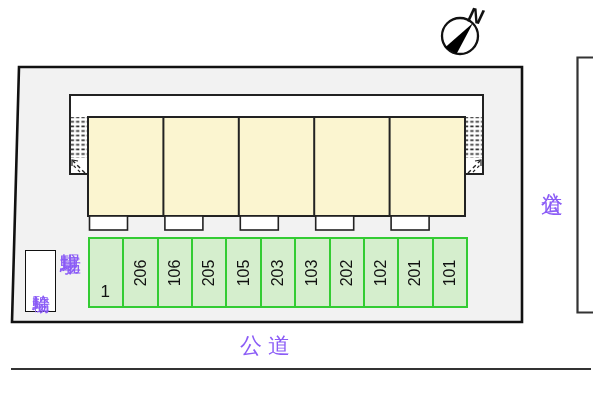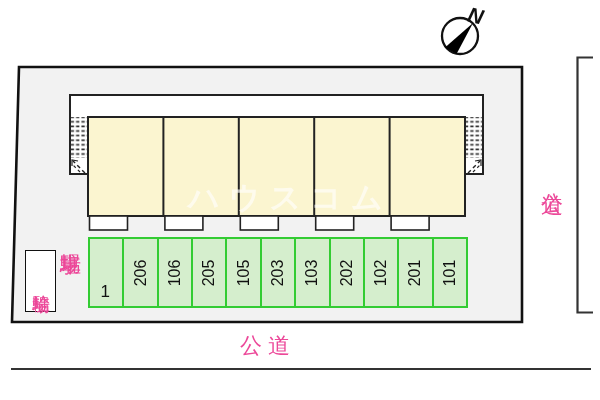--- a/index.html
+++ b/index.html
@@ -8,21 +8,21 @@
     --unit-fill:#fbf5d0;
     --pk-fill:#d5eecd;
     --pk-border:#33cc33;
   }
   html,body{margin:0;padding:0;background:#fff;}
   #stage{
     position:relative;width:600px;height:400px;background:#ffffff;overflow:hidden;
     font-family:"Liberation Sans","DejaVu Sans",sans-serif;color:var(--ink);
   }
   #plan-svg{position:absolute;left:0;top:0;width:600px;height:400px;}
-  .jp{color:#ec4899;text-align:center;}
+  .jp{color:#8b5cf6;text-align:center;}
   
   #watermark{
     position:absolute;left:188px;top:180px;width:230px;height:36px;
     font-size:31px;letter-spacing:9px;line-height:36px;white-space:nowrap;
     color:rgba(255,255,255,0.62);font-weight:bold;pointer-events:none;
   }
   
   #bike-box{
     position:absolute;left:25px;top:250px;width:31px;height:62px;
     background:#ffffff;border:1.6px solid #111;box-sizing:border-box;
@@ -127,21 +127,20 @@
     <g>
       <circle cx="460" cy="36" r="18" fill="#ffffff" stroke="#111" stroke-width="2.3"></circle>
       <polygon points="473,23 445,47.5 456.5,54" fill="#000"></polygon>
     </g>
 
     <path d="M593,57.5 L577.5,57.5 L577.5,312.5 L593,312.5" fill="none" stroke="#333" stroke-width="2.2"></path>
 
     <line x1="11" y1="369" x2="591" y2="369" stroke="#333" stroke-width="1.8"></line>
   </svg>
 
-  <div id="watermark">ハウスコム</div>
 
   <div id="bike-box">
     <span class="jp">駐輪場</span>
   </div>
 
   <div id="parking-lot-label">
     <span class="jp">駐車場</span>
   </div>
 
   <div id="parking-row">

